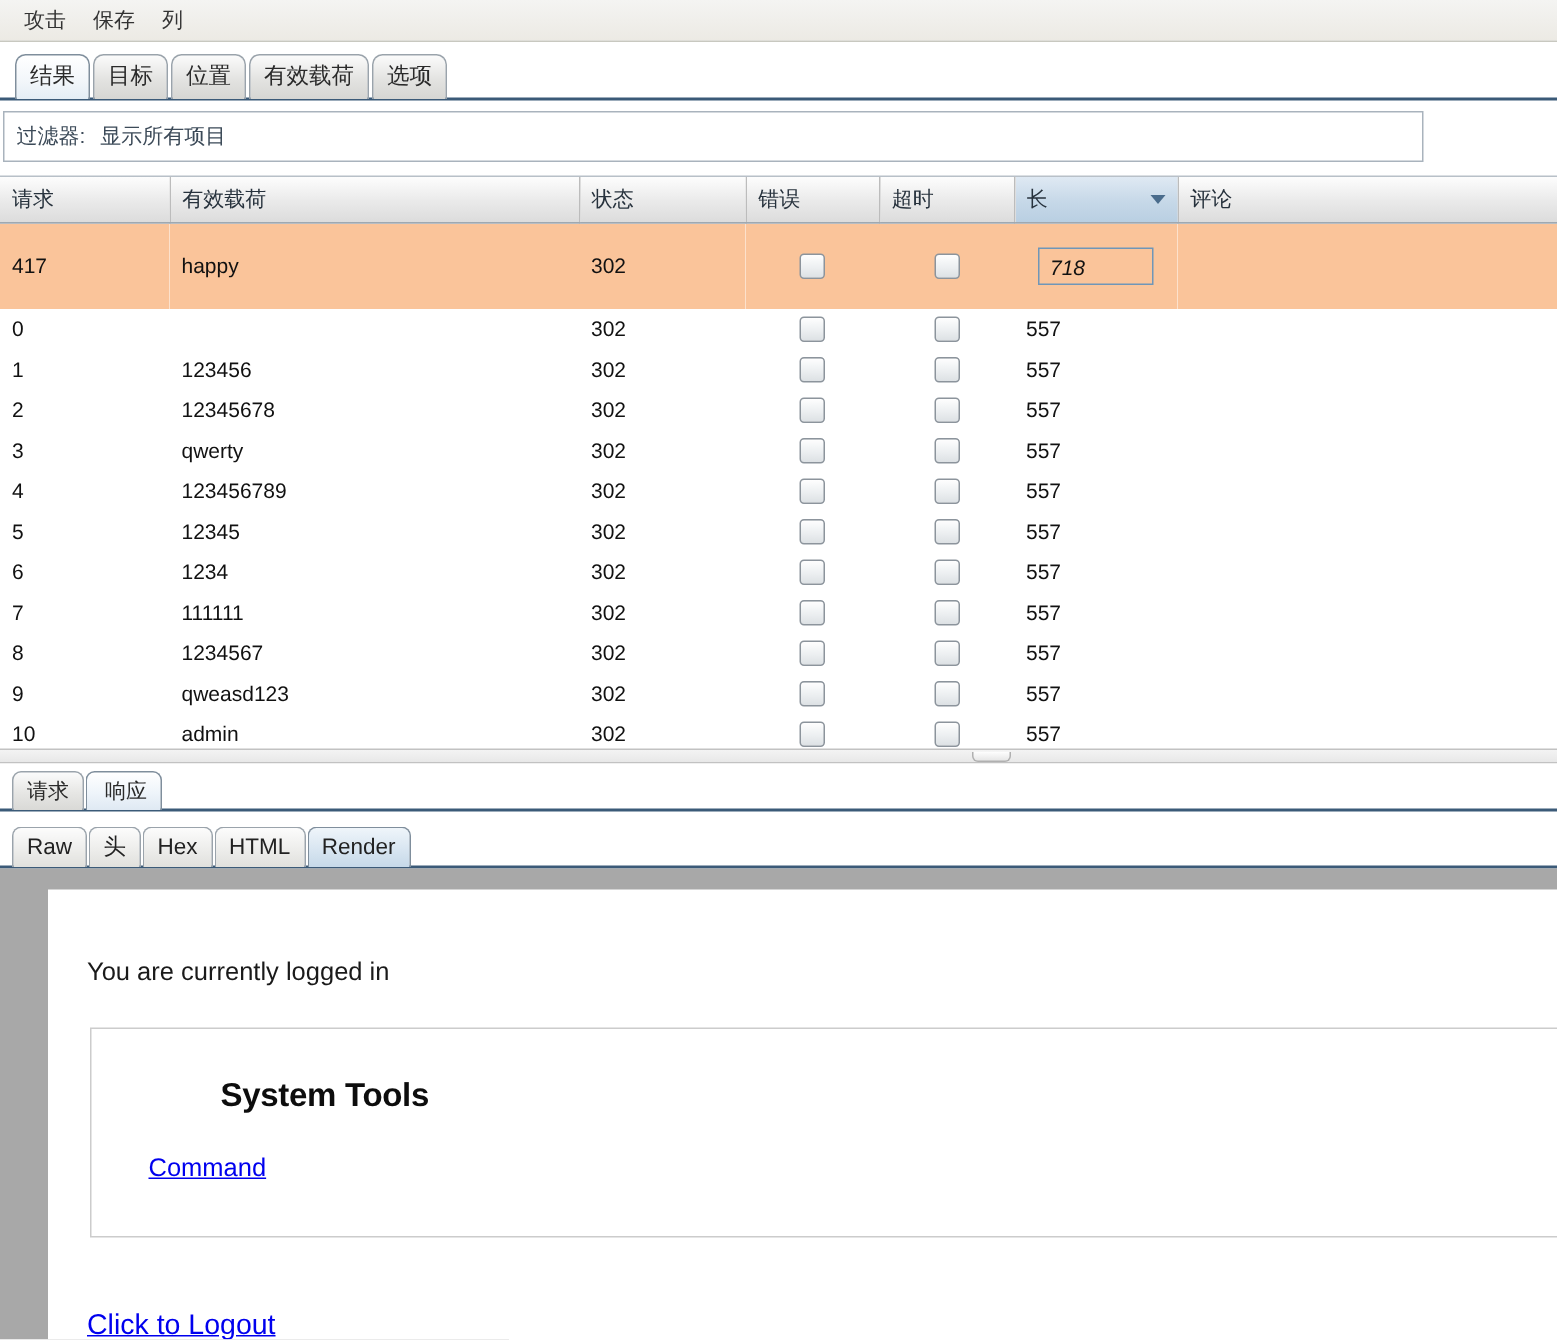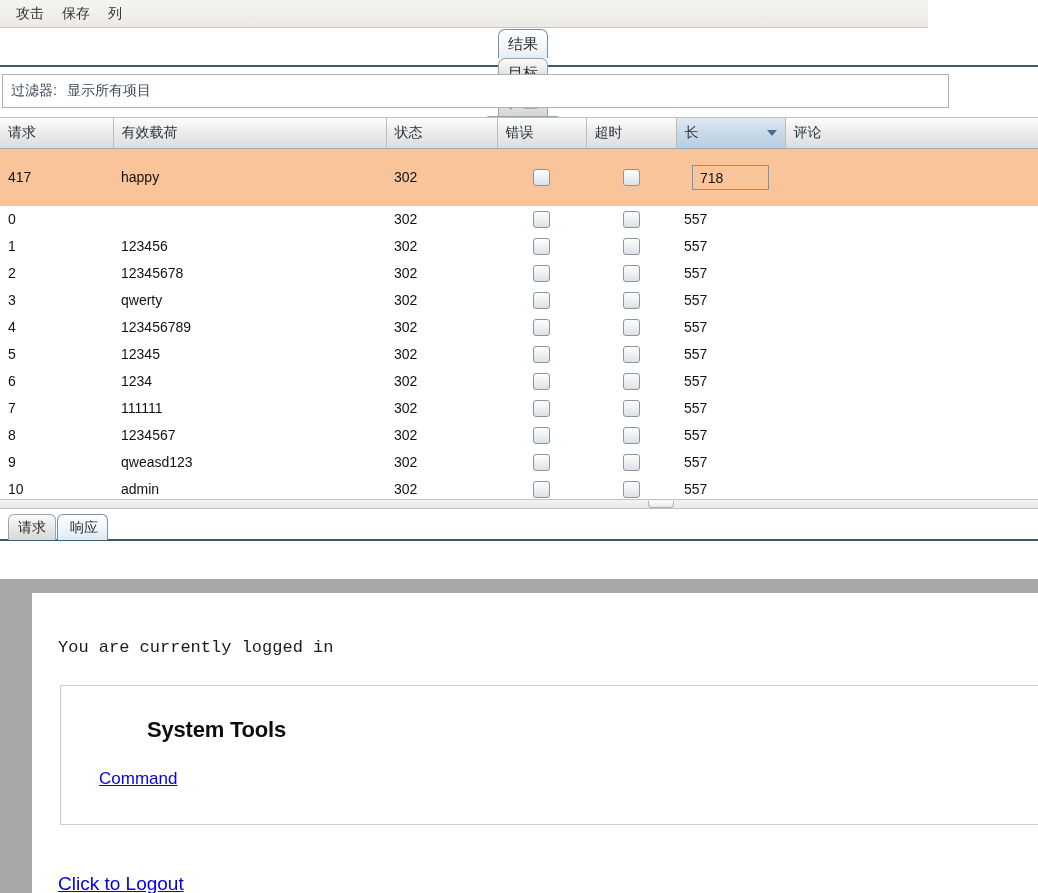--- a/index.html
+++ b/index.html
@@ -7,39 +7,39 @@
     width: 1038px; height: 893px;
     background: #ffffff;
     font-family: "Liberation Sans", sans-serif;
     -webkit-font-smoothing: antialiased;
     overflow: hidden;
   }
   #app { position: relative; width: 1038px; height: 893px; }
 
   
   .menubar {
-    position: absolute; left: 0; top: 0; width: 928px; height: 28px;
+    position: absolute; left: 0; top: 0; width: 1038px; height: 28px;
     background: linear-gradient(to bottom, #f4f4f2 0%, #eceae4 100%);
     border-bottom: 1px solid #c8c8c0;
     display: flex; align-items: center;
     padding-left: 8px; box-sizing: border-box;
   }
   .menu-item {
     font-size: 14px; color: #333333; padding: 2px 8px; margin-right: 2px;
     cursor: default; white-space: nowrap;
   }
 
   
   .tabstrip {
     position: absolute; left: 0; top: 28px; width: 1038px; height: 39px;
     background: #ffffff;
     border-bottom: 2px solid #3b5a78;
     box-sizing: border-box;
   }
-  .tabstrip-inner { position: relative; height: 100%; padding-left: 10px; display: flex; align-items: center; flex-direction: column; }
+  .tabstrip-inner { position: relative; height: 100%; padding-left: 10px; display: flex; align-items: flex-end; }
   .tab {
     height: 30px; line-height: 28px; padding: 0 9px;
     font-size: 15px; color: #2a2a2a;
     border: 1px solid #9aa3ab; border-bottom: none;
     border-radius: 7px 7px 0 0;
     background: linear-gradient(to bottom, #fbfbfb 0%, #e3e3e1 55%, #d6d6d3 100%);
     margin-right: 2px; position: relative; top: 1px;
     white-space: nowrap; box-sizing: border-box;
   }
   .tab.selected {
@@ -86,21 +86,21 @@
     width: 0; height: 0;
     border-left: 5px solid transparent; border-right: 5px solid transparent;
     border-top: 6px solid #4a6c8c;
   }
   .table tbody td {
     height: 27px; padding: 0 0 0 8px; font-size: 14px; color: #111111;
     border-bottom: none; box-sizing: border-box; white-space: nowrap;
     overflow: hidden;
   }
   .table tbody tr.selected td { background: #fac49a; }
-  .table tbody tr.selected td.len-cell { padding: 16px; }
+  .table tbody tr.selected td.len-cell { padding: 16px; font-style: italic; }
   .len-focus {
     display: block; height: 25px; line-height: 25px;
     border: 1px solid #6f96b8; box-sizing: border-box; padding-left: 7px;
     margin: 0;
   }
   .chk {
     display: inline-block; width: 15px; height: 15px;
     border: 1px solid #8c949c; border-radius: 3px;
     background: linear-gradient(to bottom, #fefefe 0%, #eceff1 55%, #dde1e4 100%);
     vertical-align: middle;
@@ -162,21 +162,21 @@
   .renderpane {
     position: absolute; left: 0; top: 579px; width: 1038px; height: 314px;
     background: #a8a8a8; overflow: hidden;
   }
   .rendered-page {
     position: absolute; left: 32px; top: 14px; right: 0; bottom: 0;
     background: #ffffff; overflow: hidden;
   }
   .page-text {
     position: absolute; left: 26px; top: 45px;
-    font-size: 17px; color: #1a1a1a; font-family: Liberation Mono, monospace;
+    font-size: 17px; color: #1a1a1a;
   }
   .tools-box {
     position: absolute; left: 28px; top: 92px; right: -200px; height: 140px;
     border: 1px solid #cccccc; background: #ffffff; box-sizing: border-box;
   }
   .tools-title {
     position: absolute; left: 38px; top: 31px;
     font-size: 22px; font-weight: bold; color: #0d0d0d; letter-spacing: -0.2px; margin-left: 48px;
   }
   .tools-link {
@@ -358,20 +358,29 @@
     <div class="splitter-grip"></div>
   </div>
 
   <div class="msgtabs">
     <div class="msgtabs-inner">
       <div class="mtab">请求</div>
       <div class="mtab selected">响应</div>
     </div>
   </div>
 
+  <div class="viewtabs">
+    <div class="viewtabs-inner">
+      <div class="vtab">Raw</div>
+      <div class="vtab">头</div>
+      <div class="vtab">Hex</div>
+      <div class="vtab">HTML</div>
+      <div class="vtab selected">Render</div>
+    </div>
+  </div>
 
   <div class="renderpane">
     <div class="rendered-page">
       <div class="page-text">You are currently logged in</div>
       <div class="tools-box">
         <div class="tools-title">System Tools</div>
         <a class="tools-link" href="#">Command</a>
       </div>
       <a class="logout-link" href="#">Click to Logout</a>
     </div>

